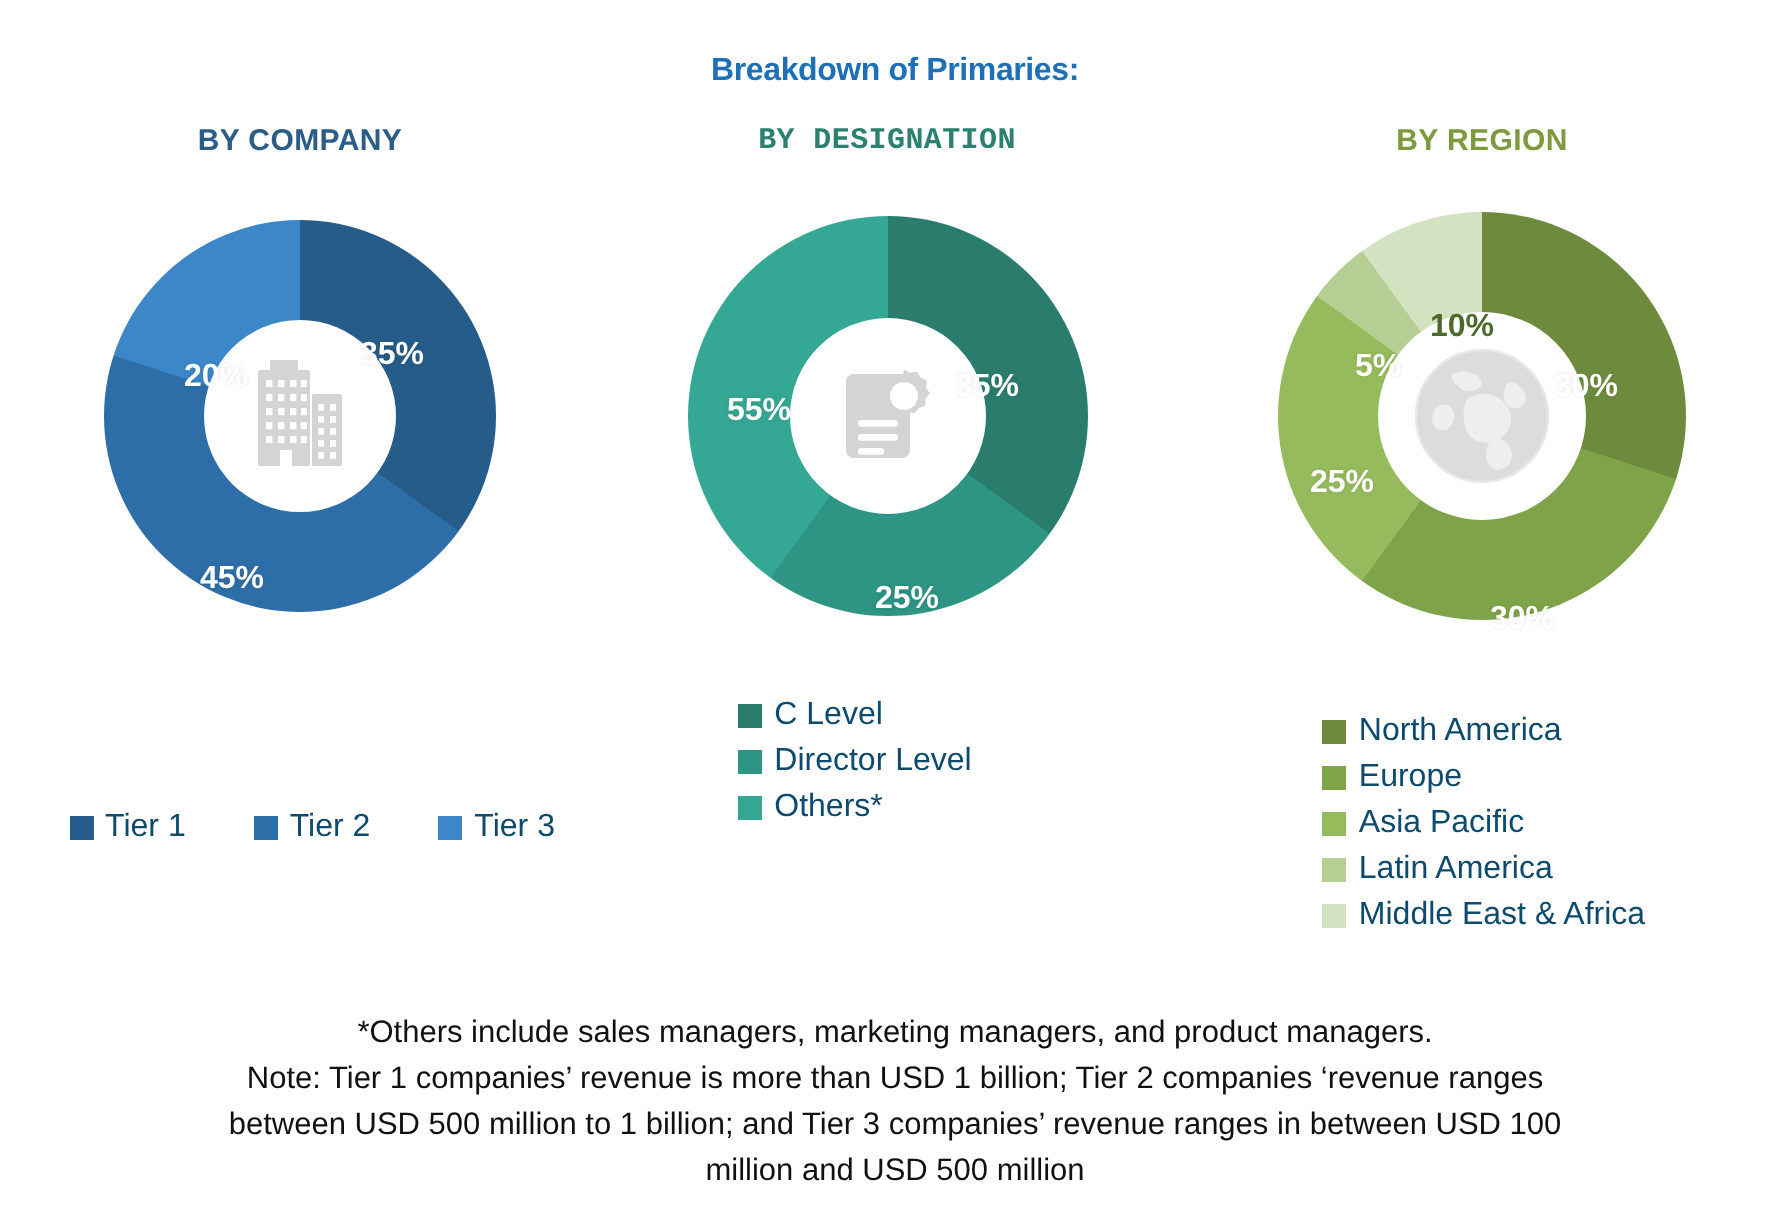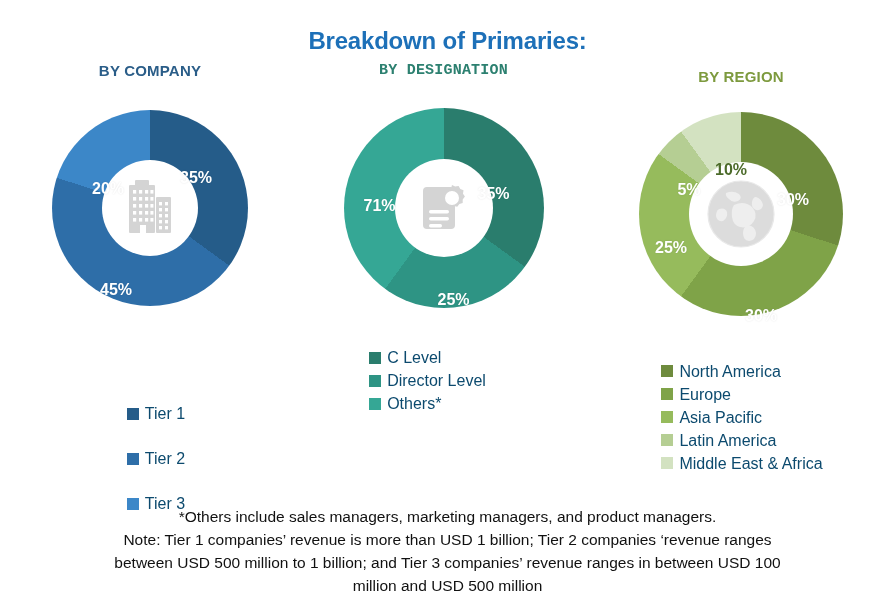--- a/index.html
+++ b/index.html
@@ -9,33 +9,33 @@
     background: #ffffff;
     font-family: "Liberation Sans", sans-serif;
     overflow: hidden;
   }
   .page { position: relative; width: 895px; height: 605px; background:#fff; }
 
   
   .main-title {
     position: absolute; top: 27px; left: 0; width: 895px;
     text-align: center;
-    font-size: 24px; font-weight: bold;
+    font-size: 16px; font-weight: bold;
     color: #1d70b8; letter-spacing: -0.2px;
   }
 
   
   .columns {
     position: absolute; top: 60px; left: 0; width: 895px; height: 420px;
     display: flex; flex-direction: row;
   }
   .col { position: relative; display: flex; flex-direction: column; align-items: center; }
   .col-company    { width: 300px; }
   .col-designation{ width: 287px; }
-  .col-region     { width: 308px; justify-content: center; }
+  .col-region     { width: 308px; }
 
   .col-subtitle {
     font-size: 15px; font-weight: bold; letter-spacing: 0.2px;
     margin-top: 0; height: 22px; line-height: 22px;
   }
   .sub-company     { color: #2a5d88; }
   .sub-designation { color: #2c8070; font-family: Liberation Mono, monospace; }
   .sub-region      { color: #7d9a3e; }
 
   
@@ -64,21 +64,21 @@
   .slice-label.dark { color: #4c6b2a; text-shadow:none; }
 
   
   .legend { margin-top: 22px; }
   .legend-row {
     display: flex; align-items: center;
     font-size: 16px; color: #0c4a6e;
     line-height: 23px;
     padding-left: 12px;
   }
-  .legend.inline { display: flex; flex-direction: column; gap: 22px; }
+  .legend.inline { display: flex; flex-direction: row; gap: 22px; }
   .legend.inline .legend-row { font-size: 16px; }
   .swatch {
     width: 12px; height: 12px; display: inline-block;
     margin-right: 6px; flex: 0 0 auto;
   }
   .legend-label { white-space: nowrap; }
 
   
   .footnotes {
     position: absolute; left: 0; bottom: 8px; width: 895px;
@@ -181,21 +181,21 @@
               </g>
               <g class="glyph" transform="translate(35,18)">
                 <path d="M0 -13 L3.1 -11.6 L6.6 -12.1 L8.3 -9.1 L11.5 -7.8 L11 -4.3 L12.9 -1.4 L10.7 1.4 L10.7 4.9 L7.4 6.0 L5.2 8.7 L1.9 7.9 L-1.2 9.3 L-3.6 6.8 L-7.0 6.3 L-7.9 3.0 L-10.4 0.6 L-9.1 -2.5 L-9.3 -6.0 L-6.2 -7.6 L-4.2 -10.4 L-0.8 -10.1 Z"></path>
               </g>
               <circle cx="35" cy="18" r="7" fill="#ffffff"></circle>
             </svg>
           </div>
         </div>
         <div class="slice-label" style="left:150px; top:86px;">35%</div>
         <div class="slice-label" style="left:110px; top:192px;">25%</div>
-        <div class="slice-label" style="left:36px; top:98px;">71%</div>
+        <div class="slice-label" style="left:36px; top:98px;">55%</div>
       </div>
 
       <div class="legend" style="margin-top:38px; margin-right:44px;">
         <div class="legend-row">
           <span class="swatch" style="background:#2A7D6D"></span>
           <span class="legend-label">C Level</span>
         </div>
         <div class="legend-row">
           <span class="swatch" style="background:#2E9484"></span>
           <span class="legend-label">Director Level</span>

